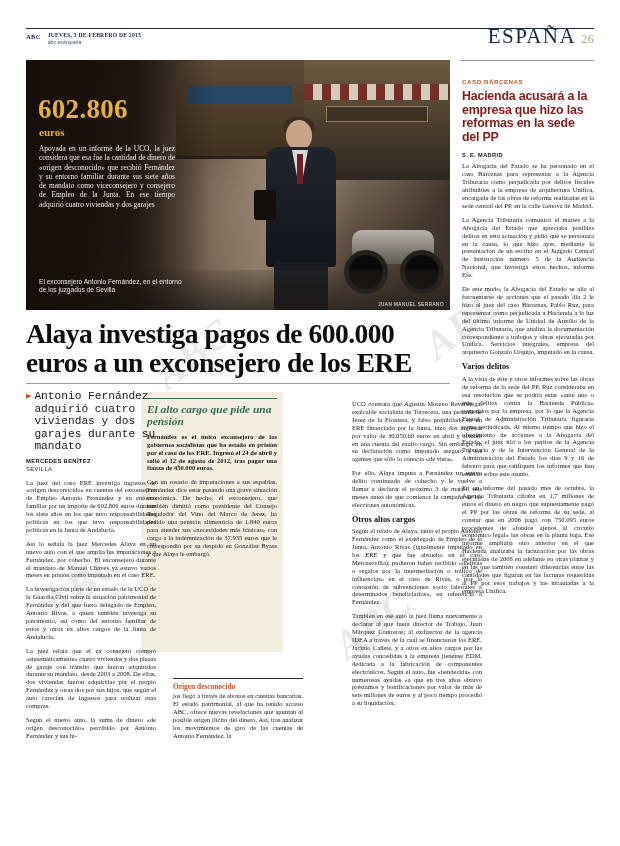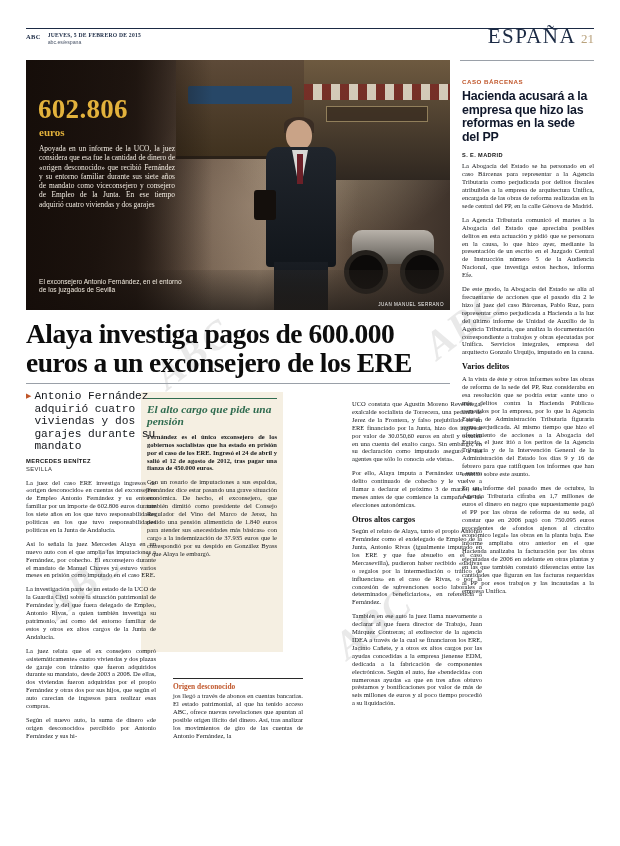--- a/index.html
+++ b/index.html
@@ -223,21 +223,21 @@
 
   
   .rightrule{position:absolute;left:460px;top:60px;width:134px;border-top:.8px solid #9aa0a8;}
   .rightzone{position:absolute;left:462px;top:78px;width:132px;}
   .kicker{
     font-family:"Liberation Sans",sans-serif;font-weight:bold;font-size:6.2px;
     letter-spacing:.5px;color:#c0562a;text-transform:uppercase;
   }
   .r-headline{
     font-family:"Liberation Sans",sans-serif;font-weight:bold;
-    font-size:12.4px;line-height:13.6px;color:#0f172a;margin-top:5px;letter-spacing:-.2px;
+    font-size:12.4px;line-height:13.6px;color:#7f1d1d;margin-top:5px;letter-spacing:-.2px;
   }
   .r-byline{
     font-family:"Liberation Sans",sans-serif;font-weight:bold;font-size:5.6px;
     letter-spacing:.4px;color:#111;margin-top:8px;text-transform:uppercase;
   }
   .r-body{
     font-family:"Liberation Serif",serif;font-size:6.55px;line-height:7.9px;
     text-align:justify;color:#16181b;margin-top:4px;
   }
   .r-body p{margin:0 0 6px 0;}
@@ -269,21 +269,21 @@
   <div class="masthead">
     <div class="mast-rule"></div>
     <div class="mast-row">
       <div class="mast-abc">ABC</div>
       <div class="mast-date">
         <div class="d1">JUEVES, 5 DE FEBRERO DE 2015</div>
         <div class="d2">abc.es/espana</div>
       </div>
     </div>
     <div class="mast-right">
-      <span class="mast-section">ESPAÑA</span><span class="mast-pageno">21</span>
+      <span class="mast-section">ESPAÑA</span><span class="mast-pageno">26</span>
     </div>
   </div>
 
   <div class="leftzone">
 
     <div class="photo">
       <div class="bg"></div>
       <div class="shopA"></div>
       <div class="shopB"></div>
       <div class="awn"></div>

